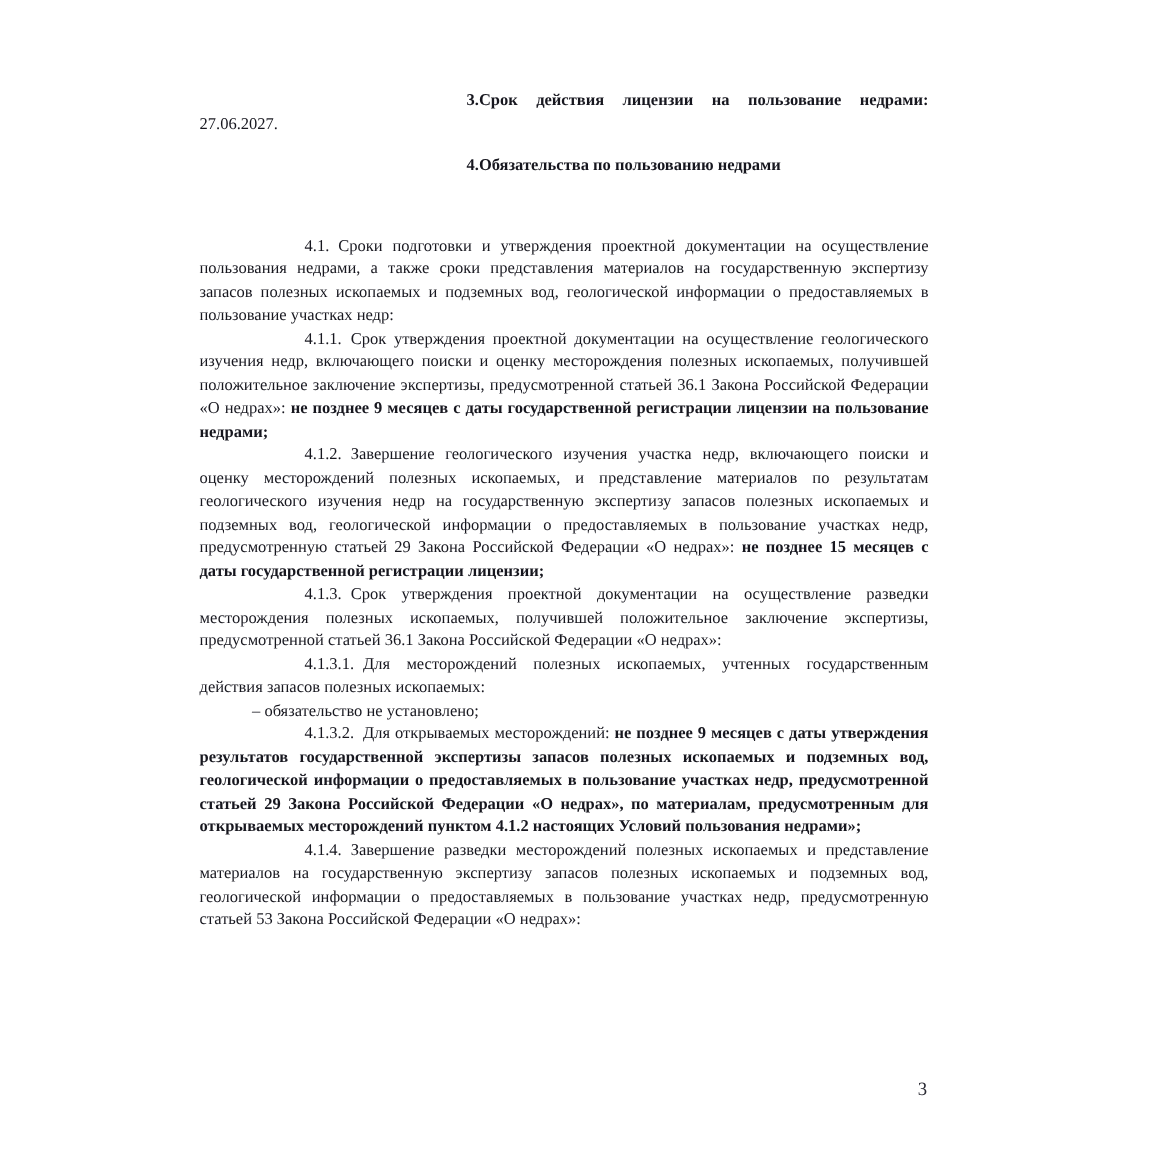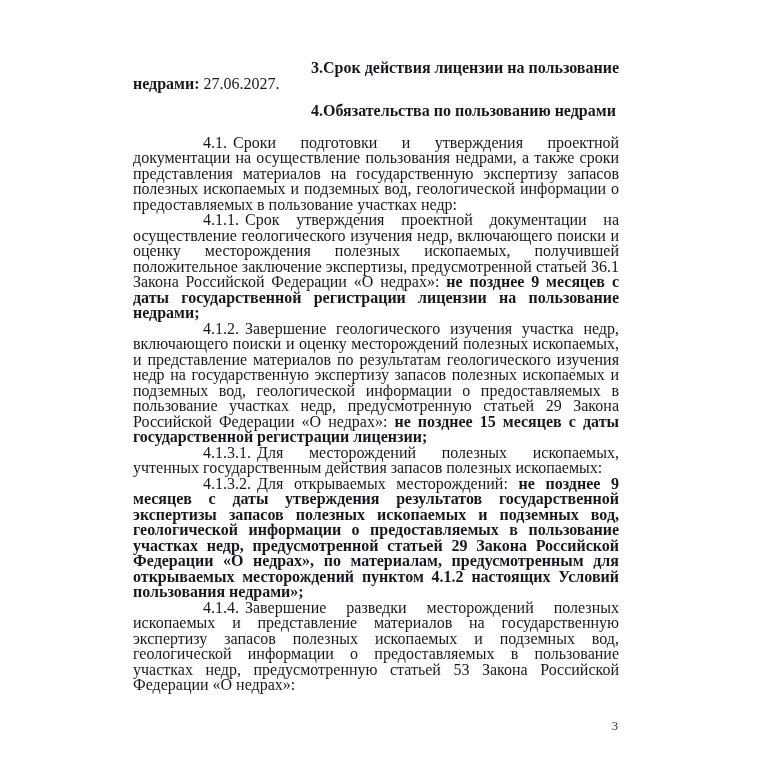--- a/index.html
+++ b/index.html
@@ -12,35 +12,35 @@
   }
   .page{
     position:absolute;left:0;top:0;width:768px;height:768px;background:#ffffff;
   }
   .textblock{
     position:absolute;
     left:133px;top:60px;width:486px;
   }
   .textblock p{
     margin:0;
-    font-size:16px;
+    font-size:11px;
     line-height:15.5px;
     text-align:justify;
     text-justify:inter-word;
   }
   p.item{
     text-indent:89px;
     margin-bottom:12px;
   }
   p.item .num{
     display:inline-block;
     min-width:33px;
     font-weight:bold;
   }
-  p.item.gap-after{margin-bottom:16px;}
+  p.item.gap-after{margin-bottom:38px;}
   p.para{text-indent:35px;}
   p.para .num{
     display:inline-block;
     min-width:42px;
     padding-right:6px;
     font-weight:normal;
   }
   p.dash{text-indent:35px;}
   .seg-b{font-weight:bold;}
   .page-number{
@@ -56,18 +56,20 @@
 </head>
 <body>
 
 <div class="page">
   <div class="textblock">
       <p class="item"><span class="num">3.</span><span class="seg-b">Срок действия лицензии на пользование недрами: </span><span class="seg">27.06.2027.</span></p>
       <p class="item gap-after"><span class="num">4.</span><span class="seg-b">Обязательства по пользованию недрами</span></p>
       <p class="para"><span class="num">4.1.</span><span class="seg">Сроки подготовки и утверждения проектной документации на осуществление пользования недрами, а также сроки представления материалов на государственную экспертизу запасов полезных ископаемых и подземных вод, геологической информации о предоставляемых в пользование участках недр:</span></p>
       <p class="para"><span class="num">4.1.1.</span><span class="seg">Срок утверждения проектной документации на осуществление геологического изучения недр, включающего поиски и оценку месторождения полезных ископаемых, получившей положительное заключение экспертизы, предусмотренной статьей 36.1 Закона Российской Федерации «О недрах»: </span><span class="seg-b">не позднее 9 месяцев с даты государственной регистрации лицензии на пользование недрами;</span></p>
       <p class="para"><span class="num">4.1.2.</span><span class="seg">Завершение геологического изучения участка недр, включающего поиски и оценку месторождений полезных ископаемых, и представление материалов по результатам геологического изучения недр на государственную экспертизу запасов полезных ископаемых и подземных вод, геологической информации о предоставляемых в пользование участках недр, предусмотренную статьей 29 Закона Российской Федерации «О недрах»: </span><span class="seg-b">не позднее 15 месяцев с даты государственной регистрации лицензии;</span></p>
+      <p class="para"><span class="num">4.1.3.</span><span class="seg">Срок утверждения проектной документации на осуществление разведки месторождения полезных ископаемых, получившей положительное заключение экспертизы, предусмотренной статьей 36.1 Закона Российской Федерации «О недрах»:</span></p>
       <p class="para"><span class="num">4.1.3.1.</span><span class="seg">Для месторождений полезных ископаемых, учтенных государственным действия запасов полезных ископаемых:</span></p>
+      <p class="dash"><span class="seg">– обязательство не установлено;</span></p>
       <p class="para"><span class="num">4.1.3.2.</span><span class="seg">Для открываемых месторождений: </span><span class="seg-b">не позднее 9 месяцев с даты утверждения результатов государственной экспертизы запасов полезных ископаемых и подземных вод, геологической информации о предоставляемых в пользование участках недр, предусмотренной статьей 29 Закона Российской Федерации «О недрах», по материалам, предусмотренным для открываемых месторождений пунктом 4.1.2 настоящих Условий пользования недрами»;</span></p>
       <p class="para"><span class="num">4.1.4.</span><span class="seg">Завершение разведки месторождений полезных ископаемых и представление материалов на государственную экспертизу запасов полезных ископаемых и подземных вод, геологической информации о предоставляемых в пользование участках недр, предусмотренную статьей 53 Закона Российской Федерации «О недрах»:</span></p>
     </div>
   <div class="page-number">3</div>
 </div>
 
 </body></html>

